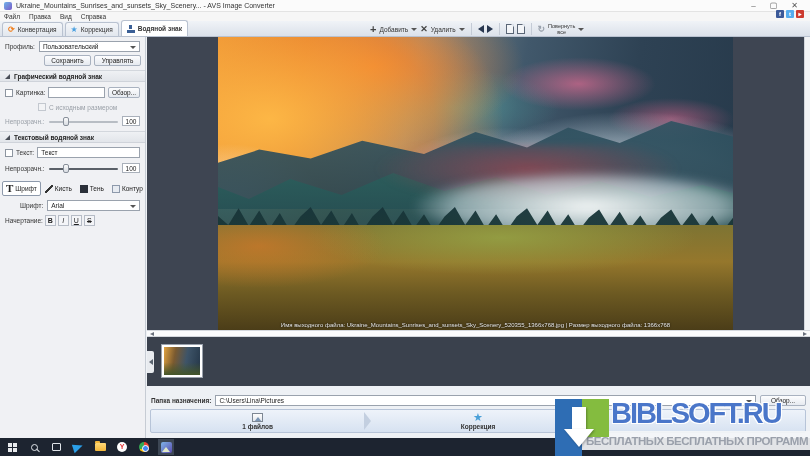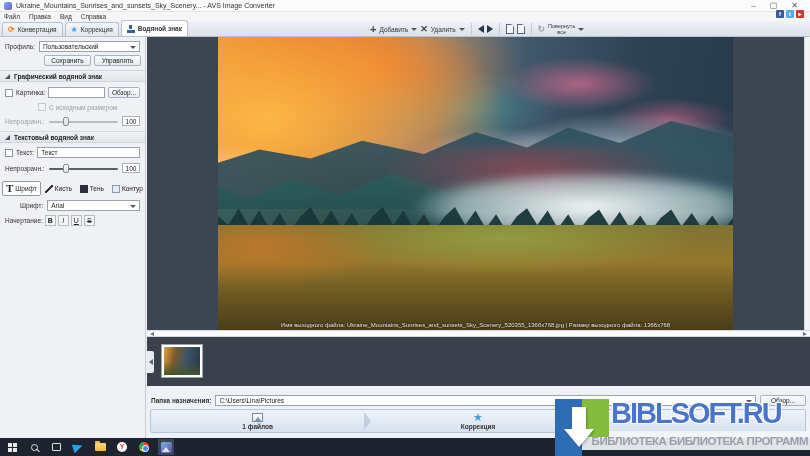--- a/index.html
+++ b/index.html
@@ -380,21 +380,21 @@
   <div class="tb-slot">
       <span class="icon-chrome"></span>
     </div>
   <div class="tb-slot active">
       <span class="icon-avs"></span>
     </div>
 </div>
 
 <div class="wm">
   <div class="wm-band">
-    <span class="wm-sub">БИБЛИОТЕКА БИБЛИОТЕКА ПРОГРАММ</span>
+    <span class="wm-sub">БЕСПЛАТНЫХ БЕСПЛАТНЫХ ПРОГРАММ</span>
   </div>
   <div class="wm-title">BIBLSOFT.RU</div>
   <div class="wm-logo">
     <div class="half-b"></div>
       <div class="half-g"></div>
     <div class="wm-arrow-stem"></div>
       <div class="wm-arrow-head"></div>
   </div>
 </div>
 

